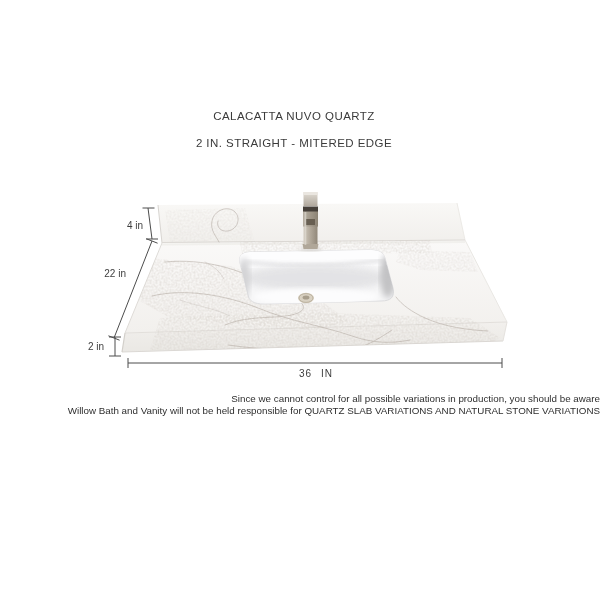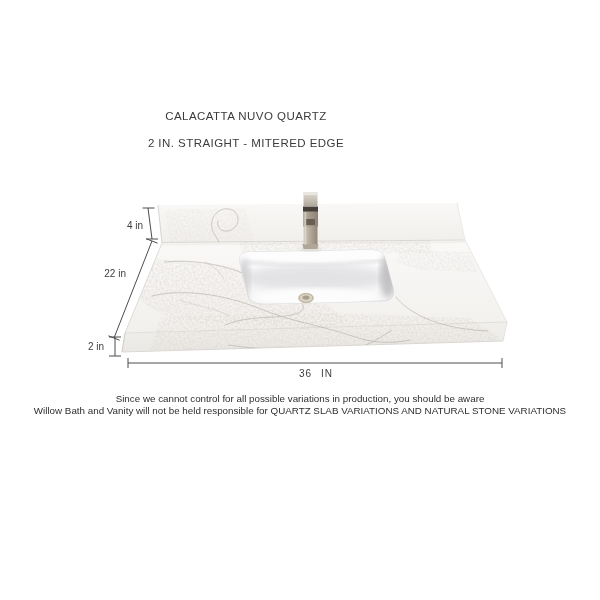--- a/index.html
+++ b/index.html
@@ -2,26 +2,26 @@
 <html><head>
 <meta charset="utf-8">
 <style>
   html,body{margin:0;padding:0;}
   .stage{
     position:relative;width:600px;height:600px;background:#ffffff;
     font-family:"Liberation Sans", sans-serif;overflow:hidden;
   }
   .title-line{
     position:absolute;left:0;width:492px;text-align:center;
-    color:#3b3b3b;font-size:11.5px;letter-spacing:.45px;white-space:nowrap;
+    color:#3b3b3b;font-size:11.5px;letter-spacing:.45px;white-space:nowrap;padding-left:48px;
   }
   .title-line.main{top:110px;}
   .title-line.sub{top:137px;}
   .disclaimer{
-    position:absolute;left:0;top:393px;width:600px;text-align:center;
+    position:absolute;left:0;top:393px;width:600px;text-align:right;
     color:#2e2e2e;font-size:9.8px;line-height:12.4px;
   }
   .disclaimer div{white-space:nowrap;}
   svg{position:absolute;left:0;top:0;}
   .dim-label{
     font-family:"Liberation Sans", sans-serif;
     font-size:10px;fill:#3d3d3d;
   }
   .dim-label.width-label{letter-spacing:1px;word-spacing:5px;}
 </style>

